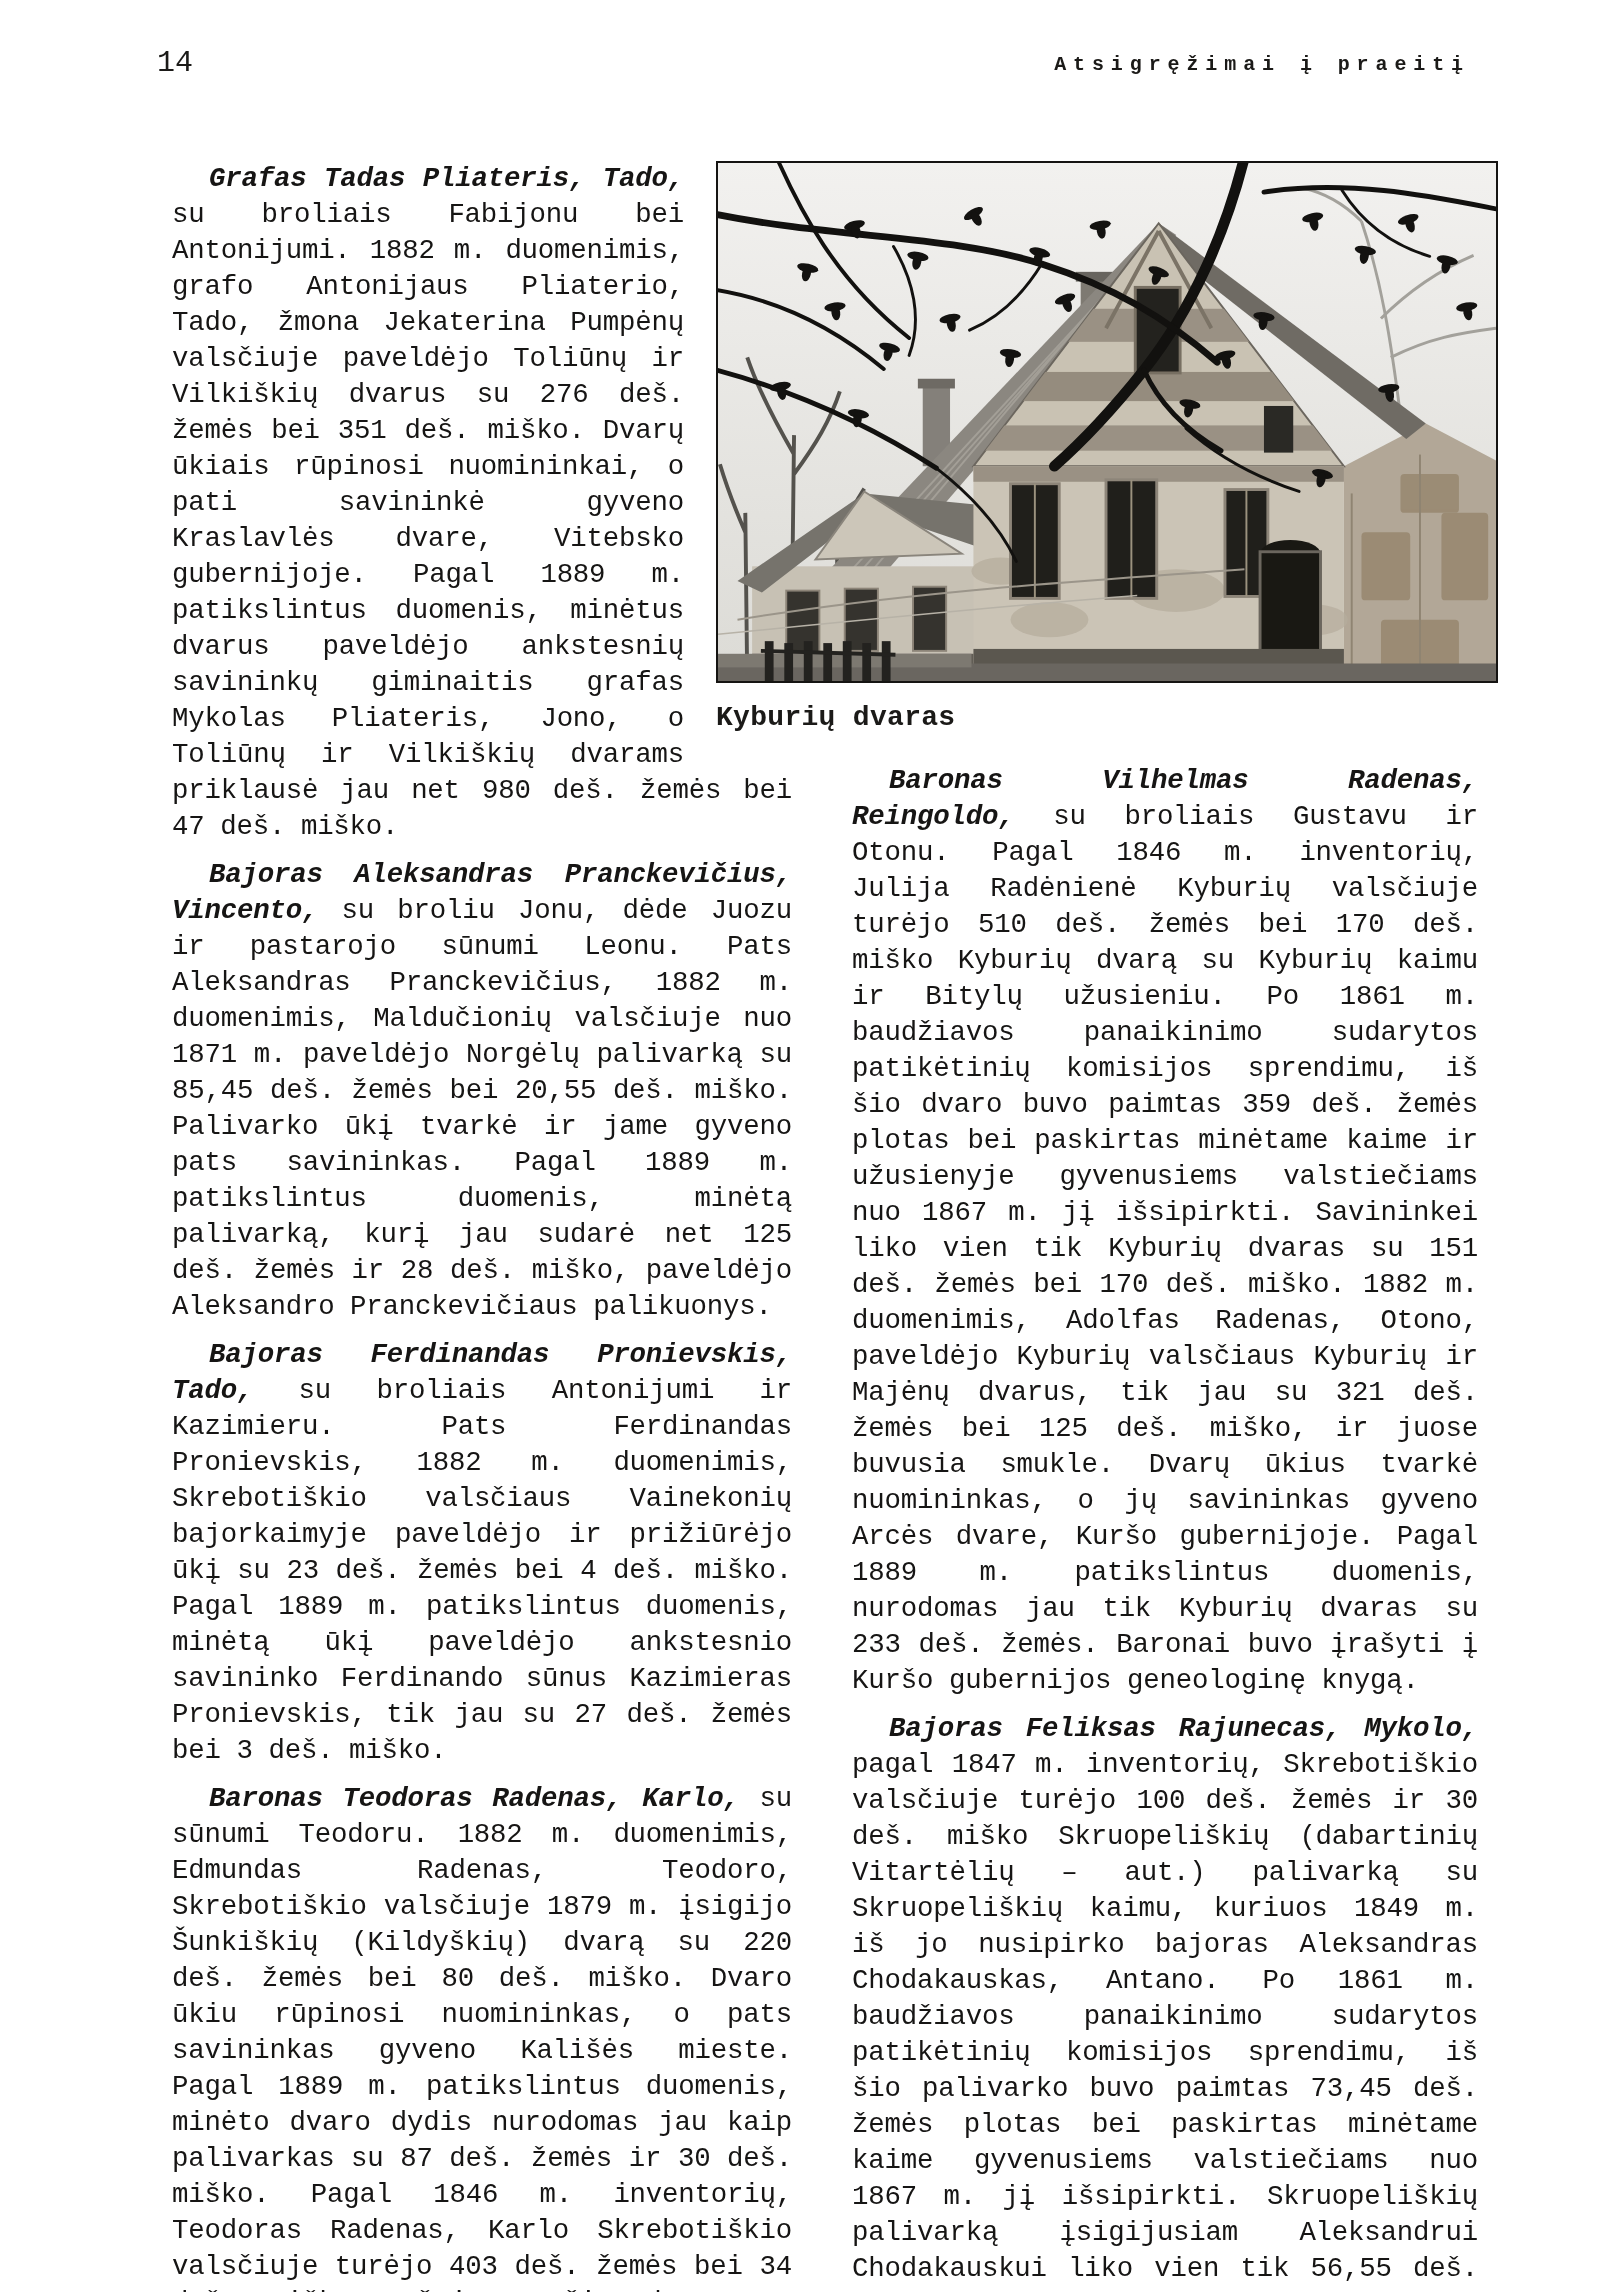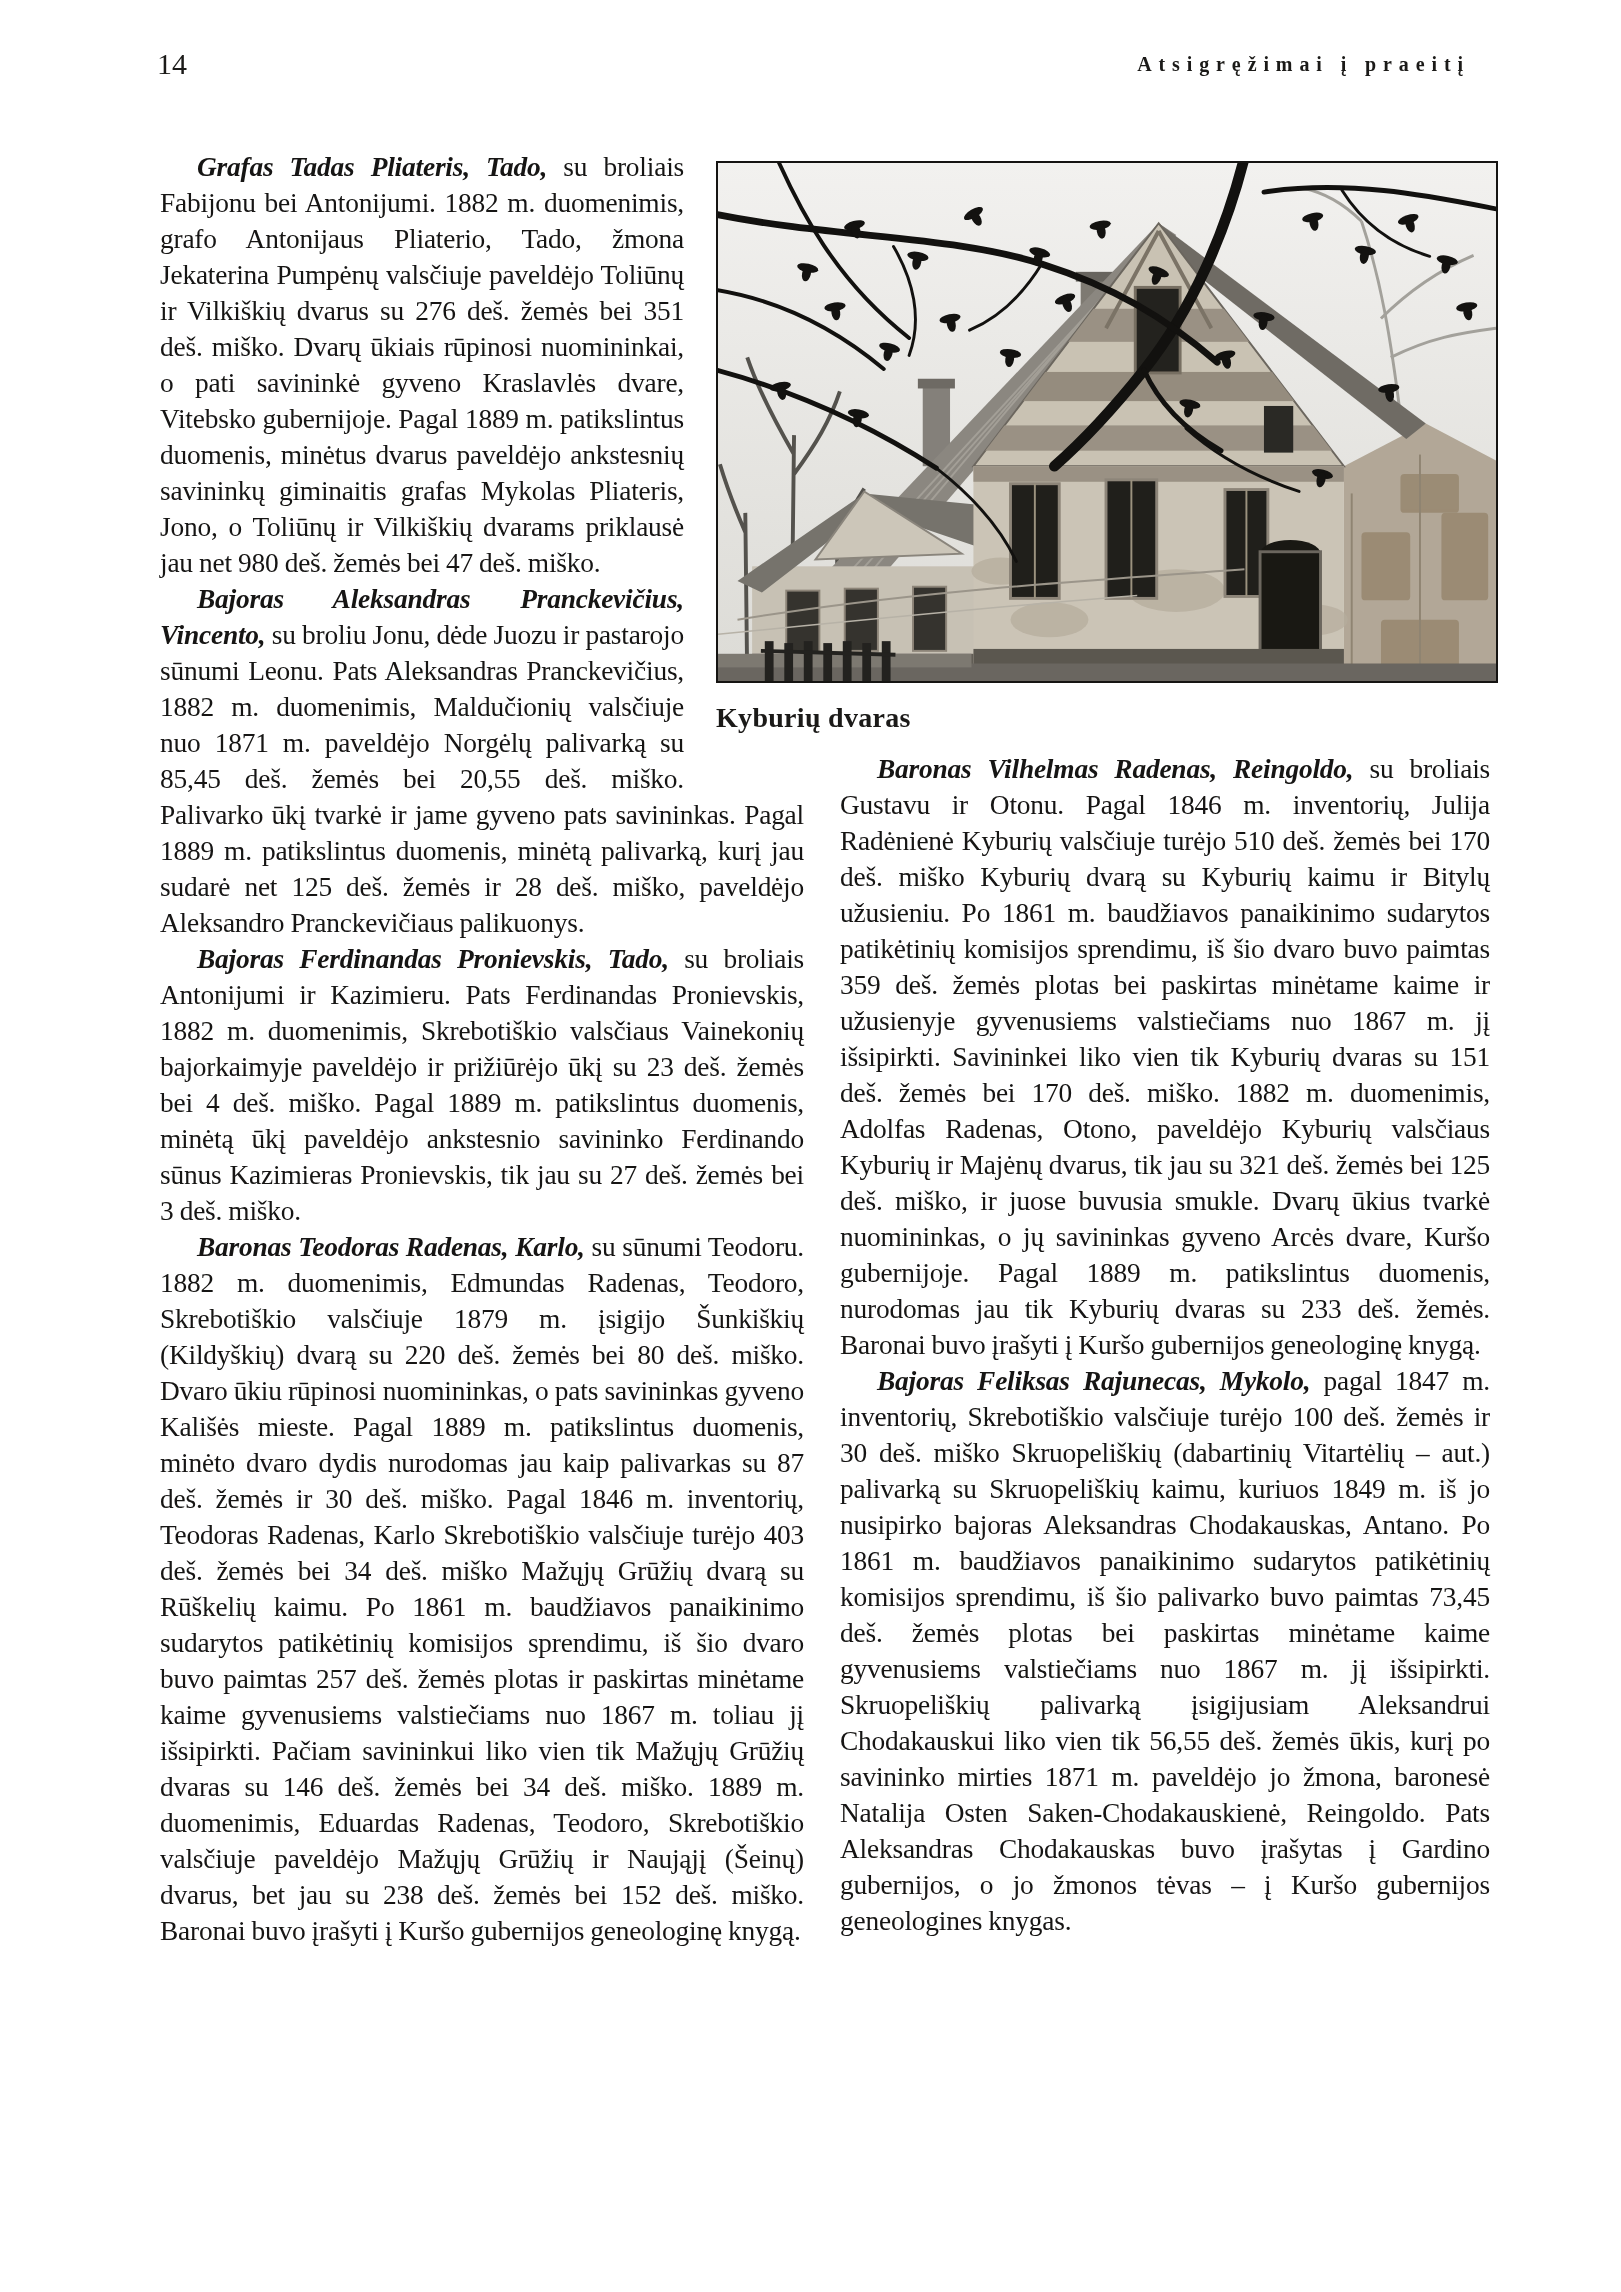--- a/index.html
+++ b/index.html
@@ -1,21 +1,21 @@
 <!DOCTYPE html>
 <html lang="lt"><head>
 <meta charset="utf-8">
 <style>
   html,body{margin:0;padding:0;background:#ffffff;}
   .page{
     position:relative;
     width:1604px;height:2293px;
     background:#ffffff;
     overflow:hidden;
-    font-family:Liberation Serif, serif;
+    font-family:Liberation Mono, monospace;
     color:#1b1a18;
   }
   .page-number{
     position:absolute;left:157px;top:47px;
     font-size:30px;line-height:33px;
   }
   .running-head{
     position:absolute;right:134px;top:49px;
     font-size:20px;line-height:31px;
     font-weight:bold;letter-spacing:6.9px;
@@ -33,21 +33,21 @@
   .photo-caption{
     margin-top:18.6px;
     font-weight:bold;
     font-size:28px;line-height:31px;
     letter-spacing:0.3px;
   }
   .col{position:absolute;}
   .col-left{left:160px;top:149px;width:644px;}
   .col-right{left:840px;top:751px;width:650px;}
   .col p{
-    margin:0;
+    margin:12px;
     text-indent:37px;
     text-align:justify;
     font-size:27.4px;
     line-height:36px;
     letter-spacing:-0.2px;
     word-spacing:-0.5px;
     color:#161514;
   }
   .photo-spacer{
     float:right;width:120px;height:617px;

